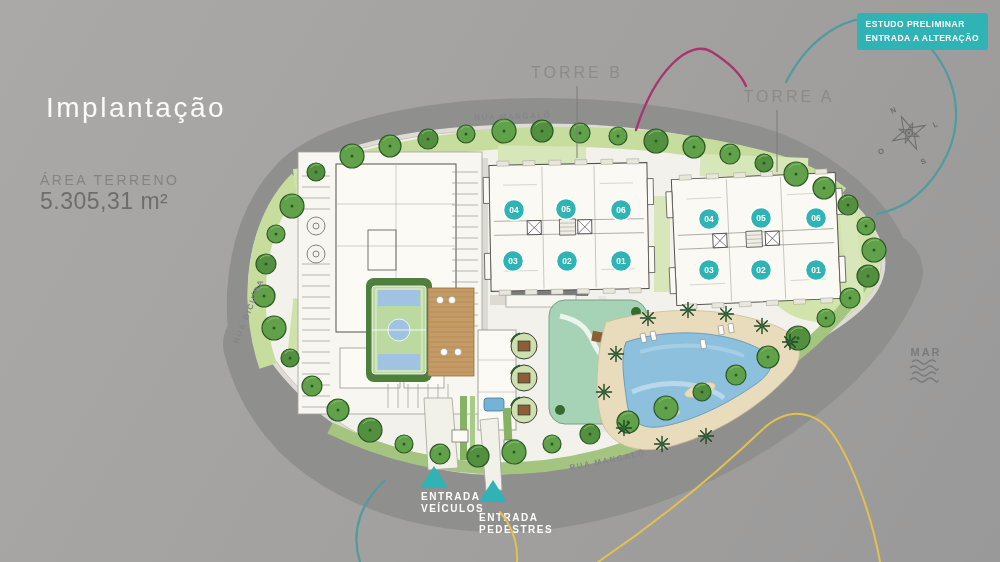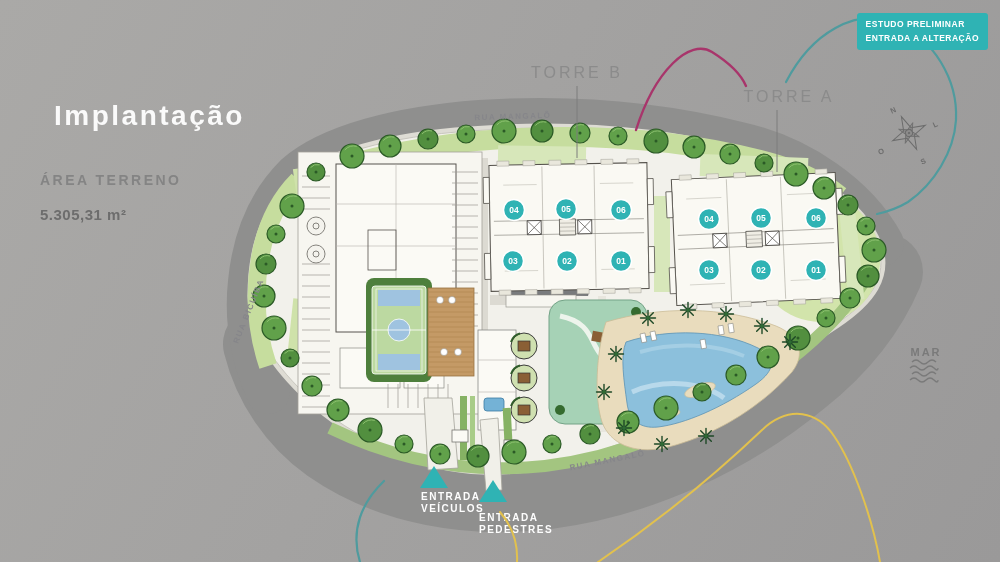--- a/index.html
+++ b/index.html
@@ -7,25 +7,25 @@
   }
   *{box-sizing:border-box;}
   body{margin:0;font-family:"Liberation Sans",sans-serif;}
   .stage{
     position:relative;width:1000px;height:562px;overflow:hidden;
     background:linear-gradient(120deg,#aaa9a7 0%,#a3a2a1 45%,#9a9999 100%);
   }
   .stage svg{position:absolute;inset:0;}
   .title-block{position:absolute;left:38px;top:84px;color:#fafafa;}
   .title-block h1{
-    margin:16px;font-size:28px;font-weight:700;letter-spacing:2.5px;color:#fafafa;
+    margin:8px;font-size:28px;font-weight:400;letter-spacing:2.5px;color:#fafafa;
   }
   .area-block{position:absolute;left:40px;top:172px;}
-  .area-label{font-size:14px;letter-spacing:2.5px;color:#848484;font-weight:700;}
-  .area-value{font-size:15px;font-weight:bold;color:#6d6d6d;margin-top:18px;letter-spacing:.5px;}
+  .area-label{font-size:14px;letter-spacing:2.5px;color:#848484;font-weight:400;}
+  .area-value{font-size:23px;font-weight:normal;color:#6d6d6d;margin-top:0;letter-spacing:.5px;}
   .badge{
     position:absolute;right:12px;top:13px;background:var(--teal);color:#fff;
     font-size:8.5px;font-weight:bold;letter-spacing:.5px;line-height:1.6;
     padding:5px 9px;border-radius:3px;text-align:left;
   }
   text{font-family:"Liberation Sans",sans-serif;}
   .torre-label{font-size:16px;letter-spacing:3px;fill:#8b8b8b;}
   .street-label{font-size:8px;font-weight:bold;letter-spacing:1.5px;fill:#86868a;}
   .entr-label{font-size:10px;font-weight:bold;letter-spacing:1.5px;fill:#fdfdfd;}
   .mar-label{font-size:11px;font-weight:bold;letter-spacing:2px;fill:#7a7a7a;}

